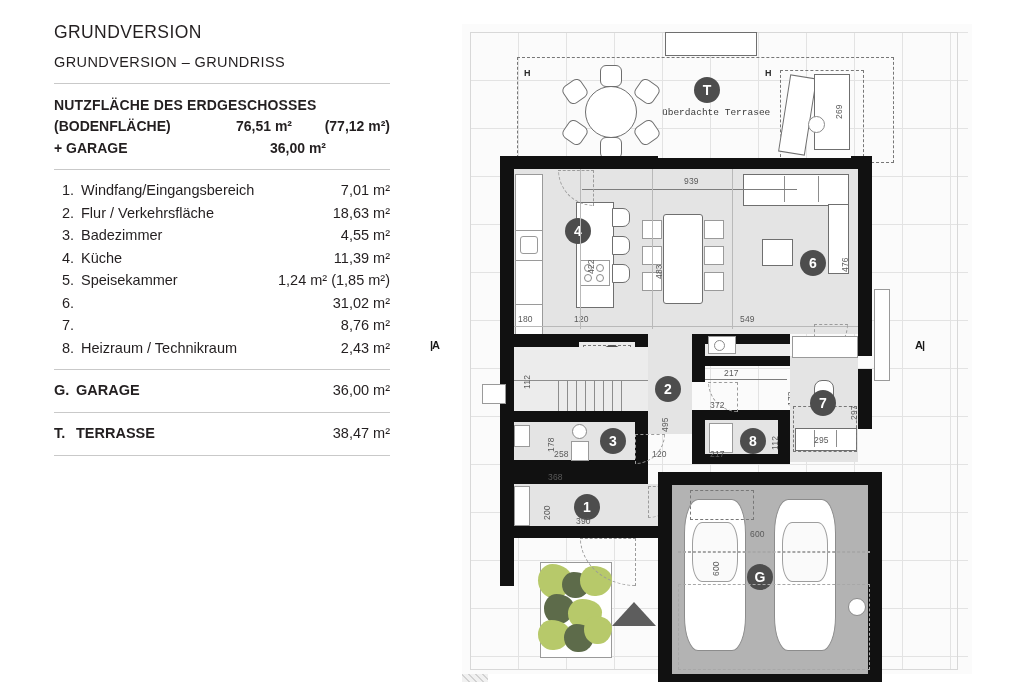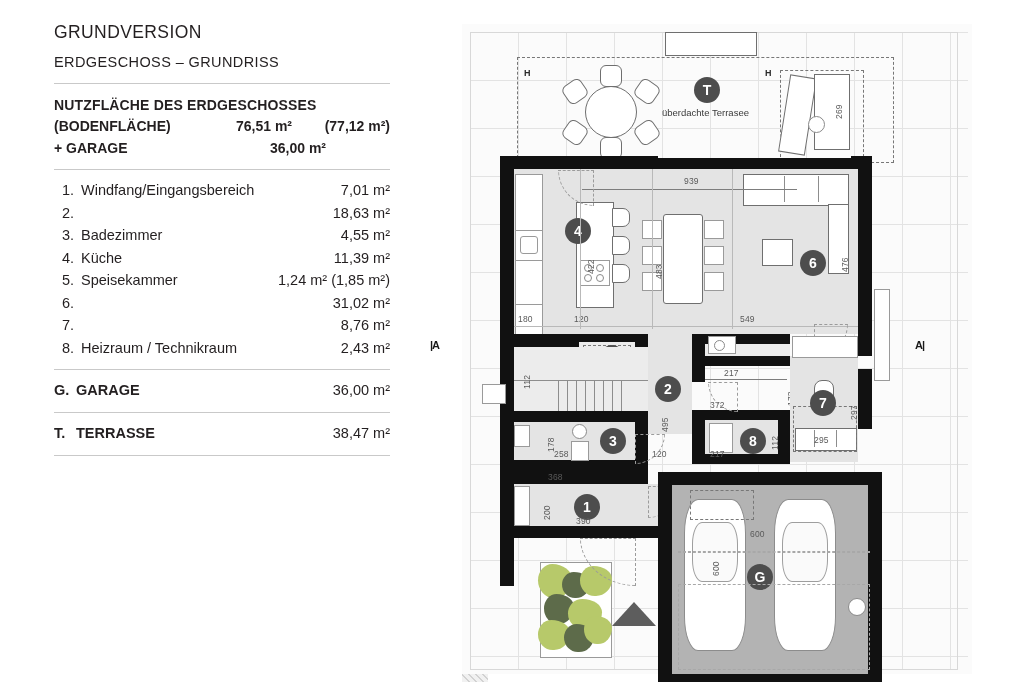--- a/index.html
+++ b/index.html
@@ -88,21 +88,21 @@
   .shrub{position:absolute;border-radius:42% 58% 50% 46%/48% 44% 56% 52%;}
   .car{position:absolute;border:1px solid #8c8c8c;border-radius:14px/34px;background:#ffffff;}
   .carin{position:absolute;border:1px solid #9e9e9e;border-radius:10px/22px;background:#fafafa;}
 </style>
 </head>
 <body>
 
 <div id="legend">
 
   <div class="ttl-main">GRUNDVERSION</div>
-  <div class="ttl-sub">ERDGESCHOSS – GRUNDRISS</div>
+  <div class="ttl-sub">GRUNDVERSION – GRUNDRISS</div>
 
   <div class="rule"></div>
 
   <div class="hdr">NUTZFLÄCHE DES ERDGESCHOSSES</div>
   <div class="hdr-row">
     <span class="lbl">(BODENFLÄCHE)</span>
     <span class="v1">76,51 m²</span>
     <span class="v2">(77,12 m²)</span>
   </div>
   <div class="gar-row">
@@ -113,20 +113,21 @@
   <div class="rule thin"></div>
 
   <ul class="rl" id="room-list">
       <li>
         <span class="num">1.</span>
         <span class="nm">Windfang/Eingangsbereich</span>
         <span class="ar">7,01 m²</span>
       </li>
       <li>
         <span class="num">2.</span>
+        <span class="nm">Flur / Verkehrsfläche</span>
         <span class="ar">18,63 m²</span>
       </li>
       <li>
         <span class="num">3.</span>
         <span class="nm">Badezimmer</span>
         <span class="ar">4,55 m²</span>
       </li>
       <li>
         <span class="num">4.</span>
         <span class="nm">Küche</span>
@@ -184,21 +185,21 @@
 
   <div class="ol" style="left:123px;top:62px;width:50px;height:50px;border-radius:50%;"></div>
   <div class="ol" style="left:138px;top:41px;width:20px;height:20px;border-radius:6px;"></div>
   <div class="ol" style="left:138px;top:113px;width:20px;height:20px;border-radius:6px;"></div>
   <div class="ol" style="left:102px;top:57px;width:20px;height:19px;border-radius:6px;transform:rotate(-35deg);"></div>
   <div class="ol" style="left:102px;top:98px;width:20px;height:19px;border-radius:6px;transform:rotate(35deg);"></div>
   <div class="ol" style="left:174px;top:57px;width:20px;height:19px;border-radius:6px;transform:rotate(35deg);"></div>
   <div class="ol" style="left:174px;top:98px;width:20px;height:19px;border-radius:6px;transform:rotate(-35deg);"></div>
 
   <div class="badge" style="left:232px;top:53px;">T</div>
-  <div class="terlabel" style="left:200px;top:83px;">überdachte Terrasee</div>
+  <div class="terlabel" style="left:200px;top:83px;font-family:Liberation Mono, monospace;">überdachte Terrasee</div>
 
   <div class="dash" style="left:318px;top:46px;width:82px;height:90px;"></div>
   <div class="ol" style="left:322px;top:52px;width:25px;height:76px;transform:rotate(9deg);"></div>
   <div class="ol" style="left:352px;top:50px;width:34px;height:74px;"></div>
   <div class="circ" style="left:346px;top:92px;width:15px;height:15px;"></div>
   <div class="dim v" style="left:372px;top:95px;">269</div>
 
   <div class="wall" style="left:38px;top:132px;width:14px;height:430px;"></div>
   <div class="wall" style="left:38px;top:132px;width:130px;height:13px;"></div>
   <div class="wall" style="left:168px;top:132px;width:28px;height:13px;"></div>

